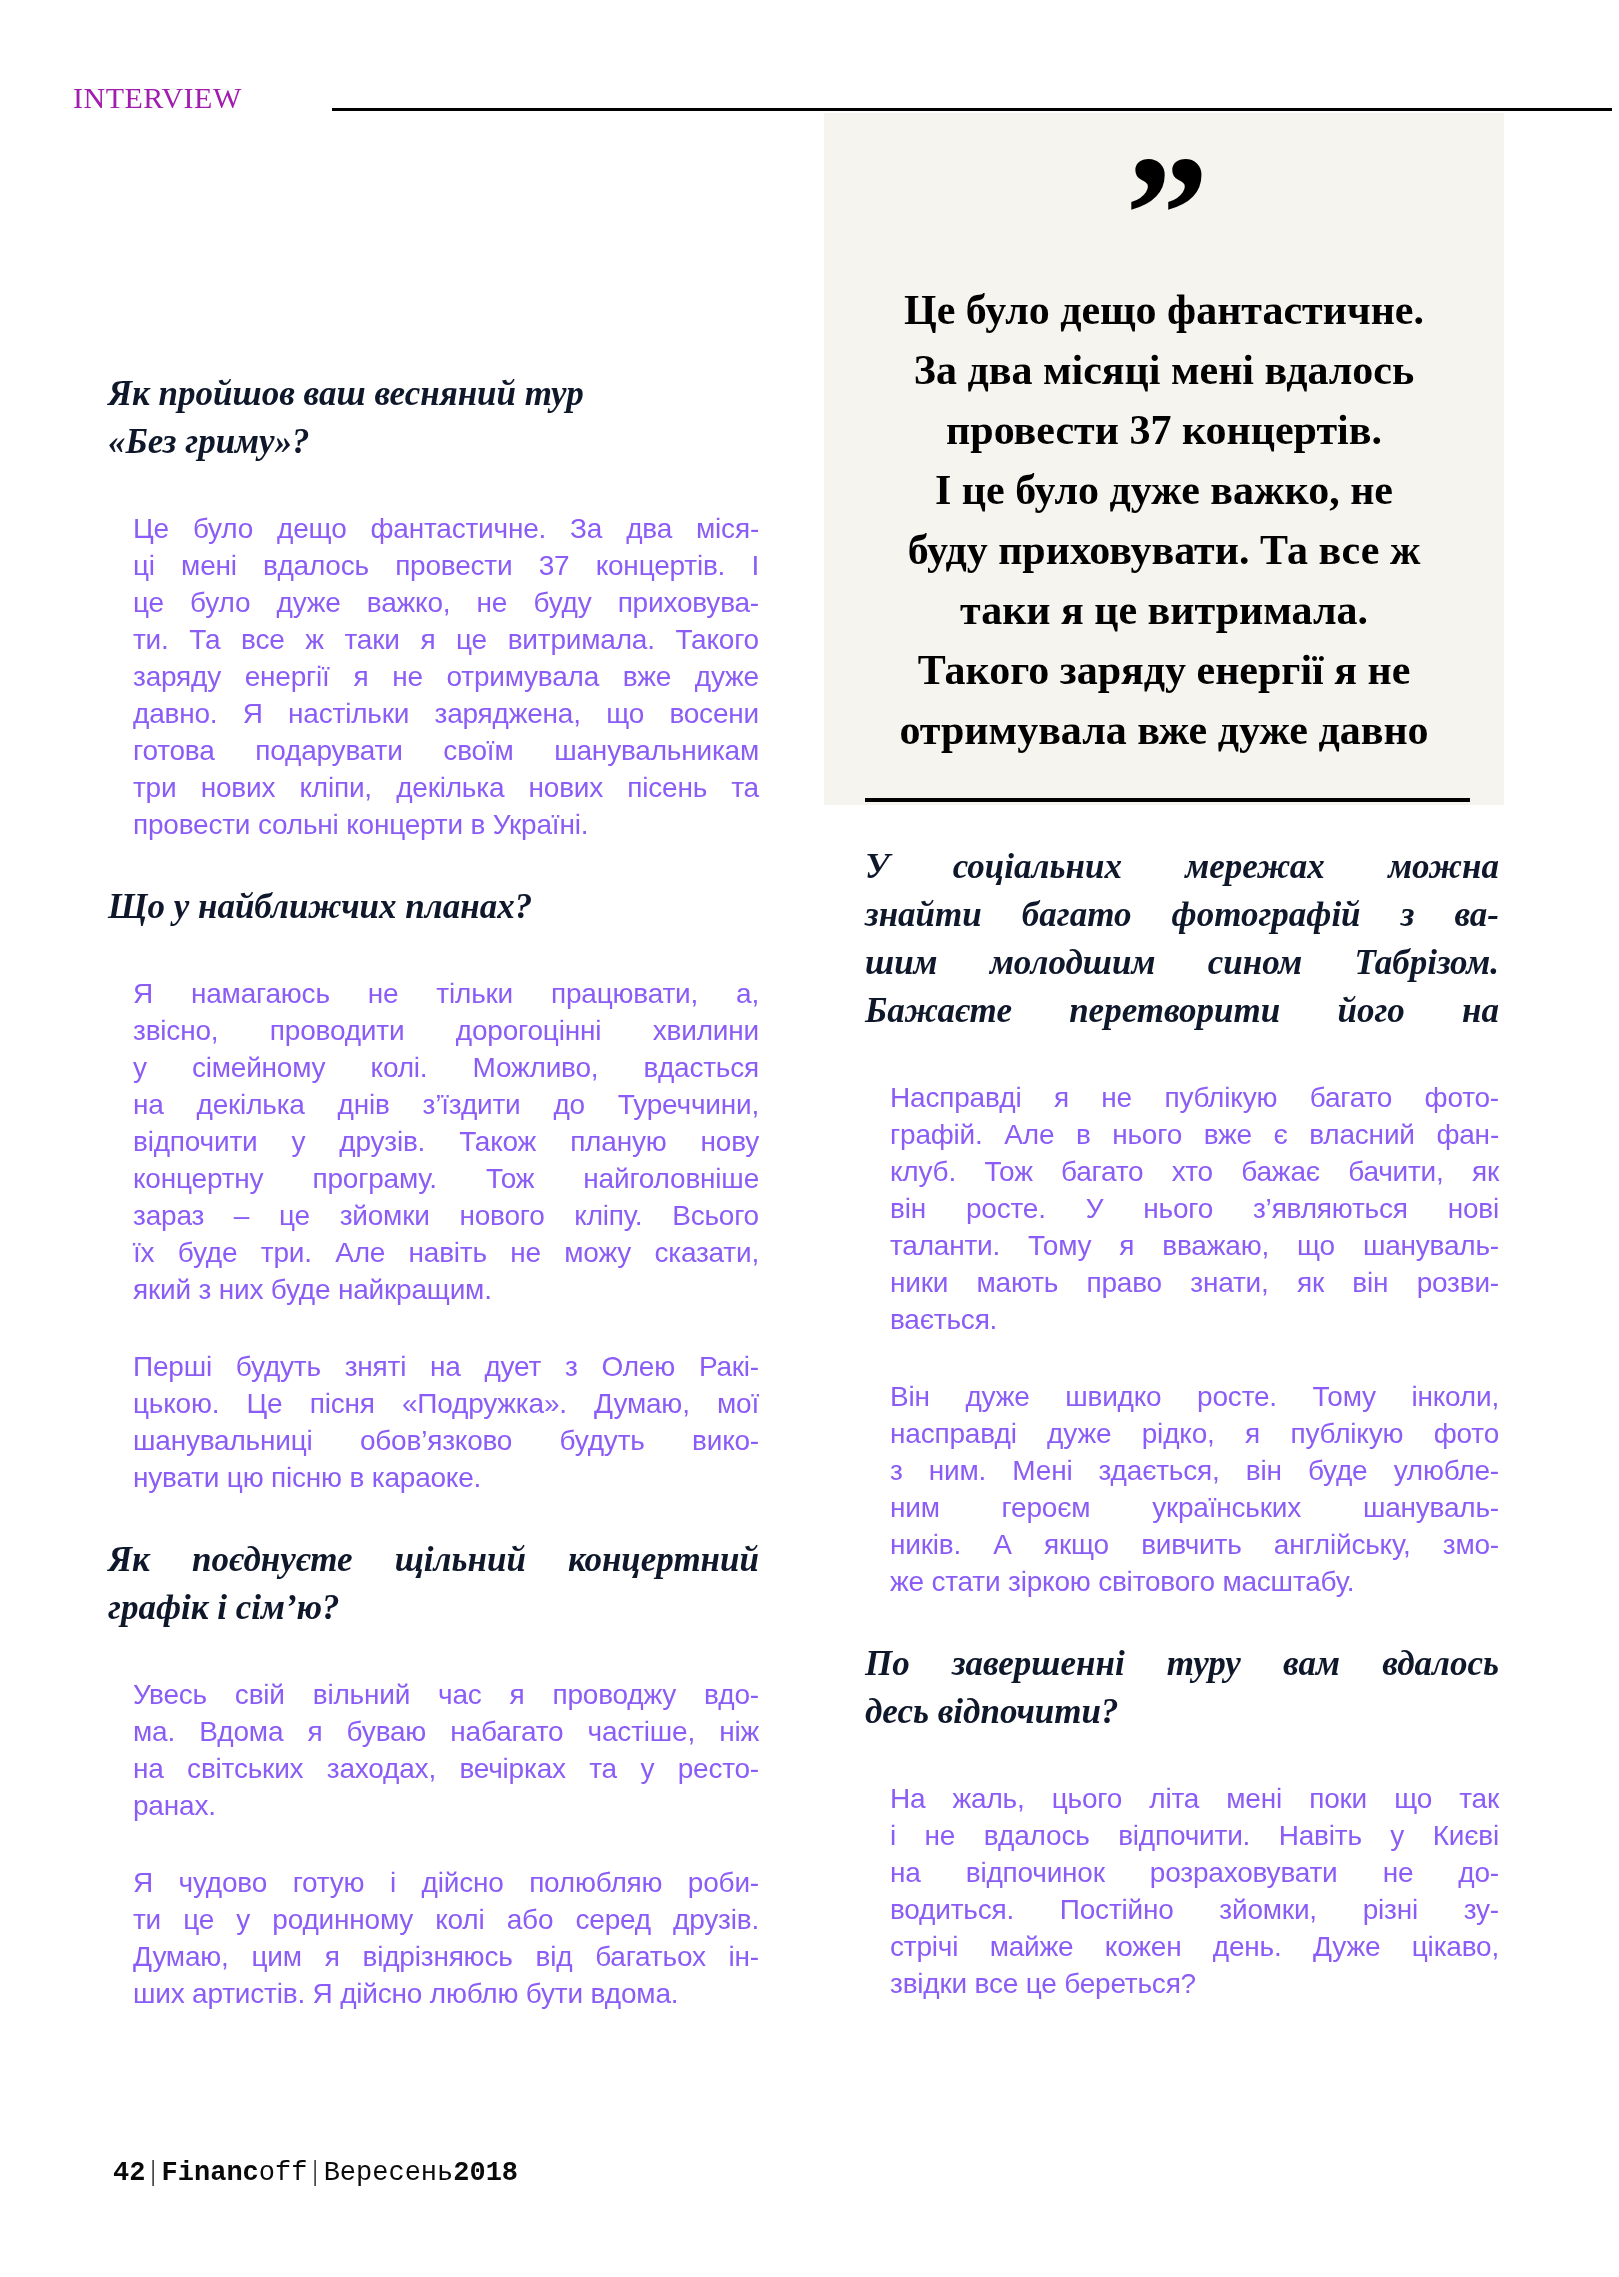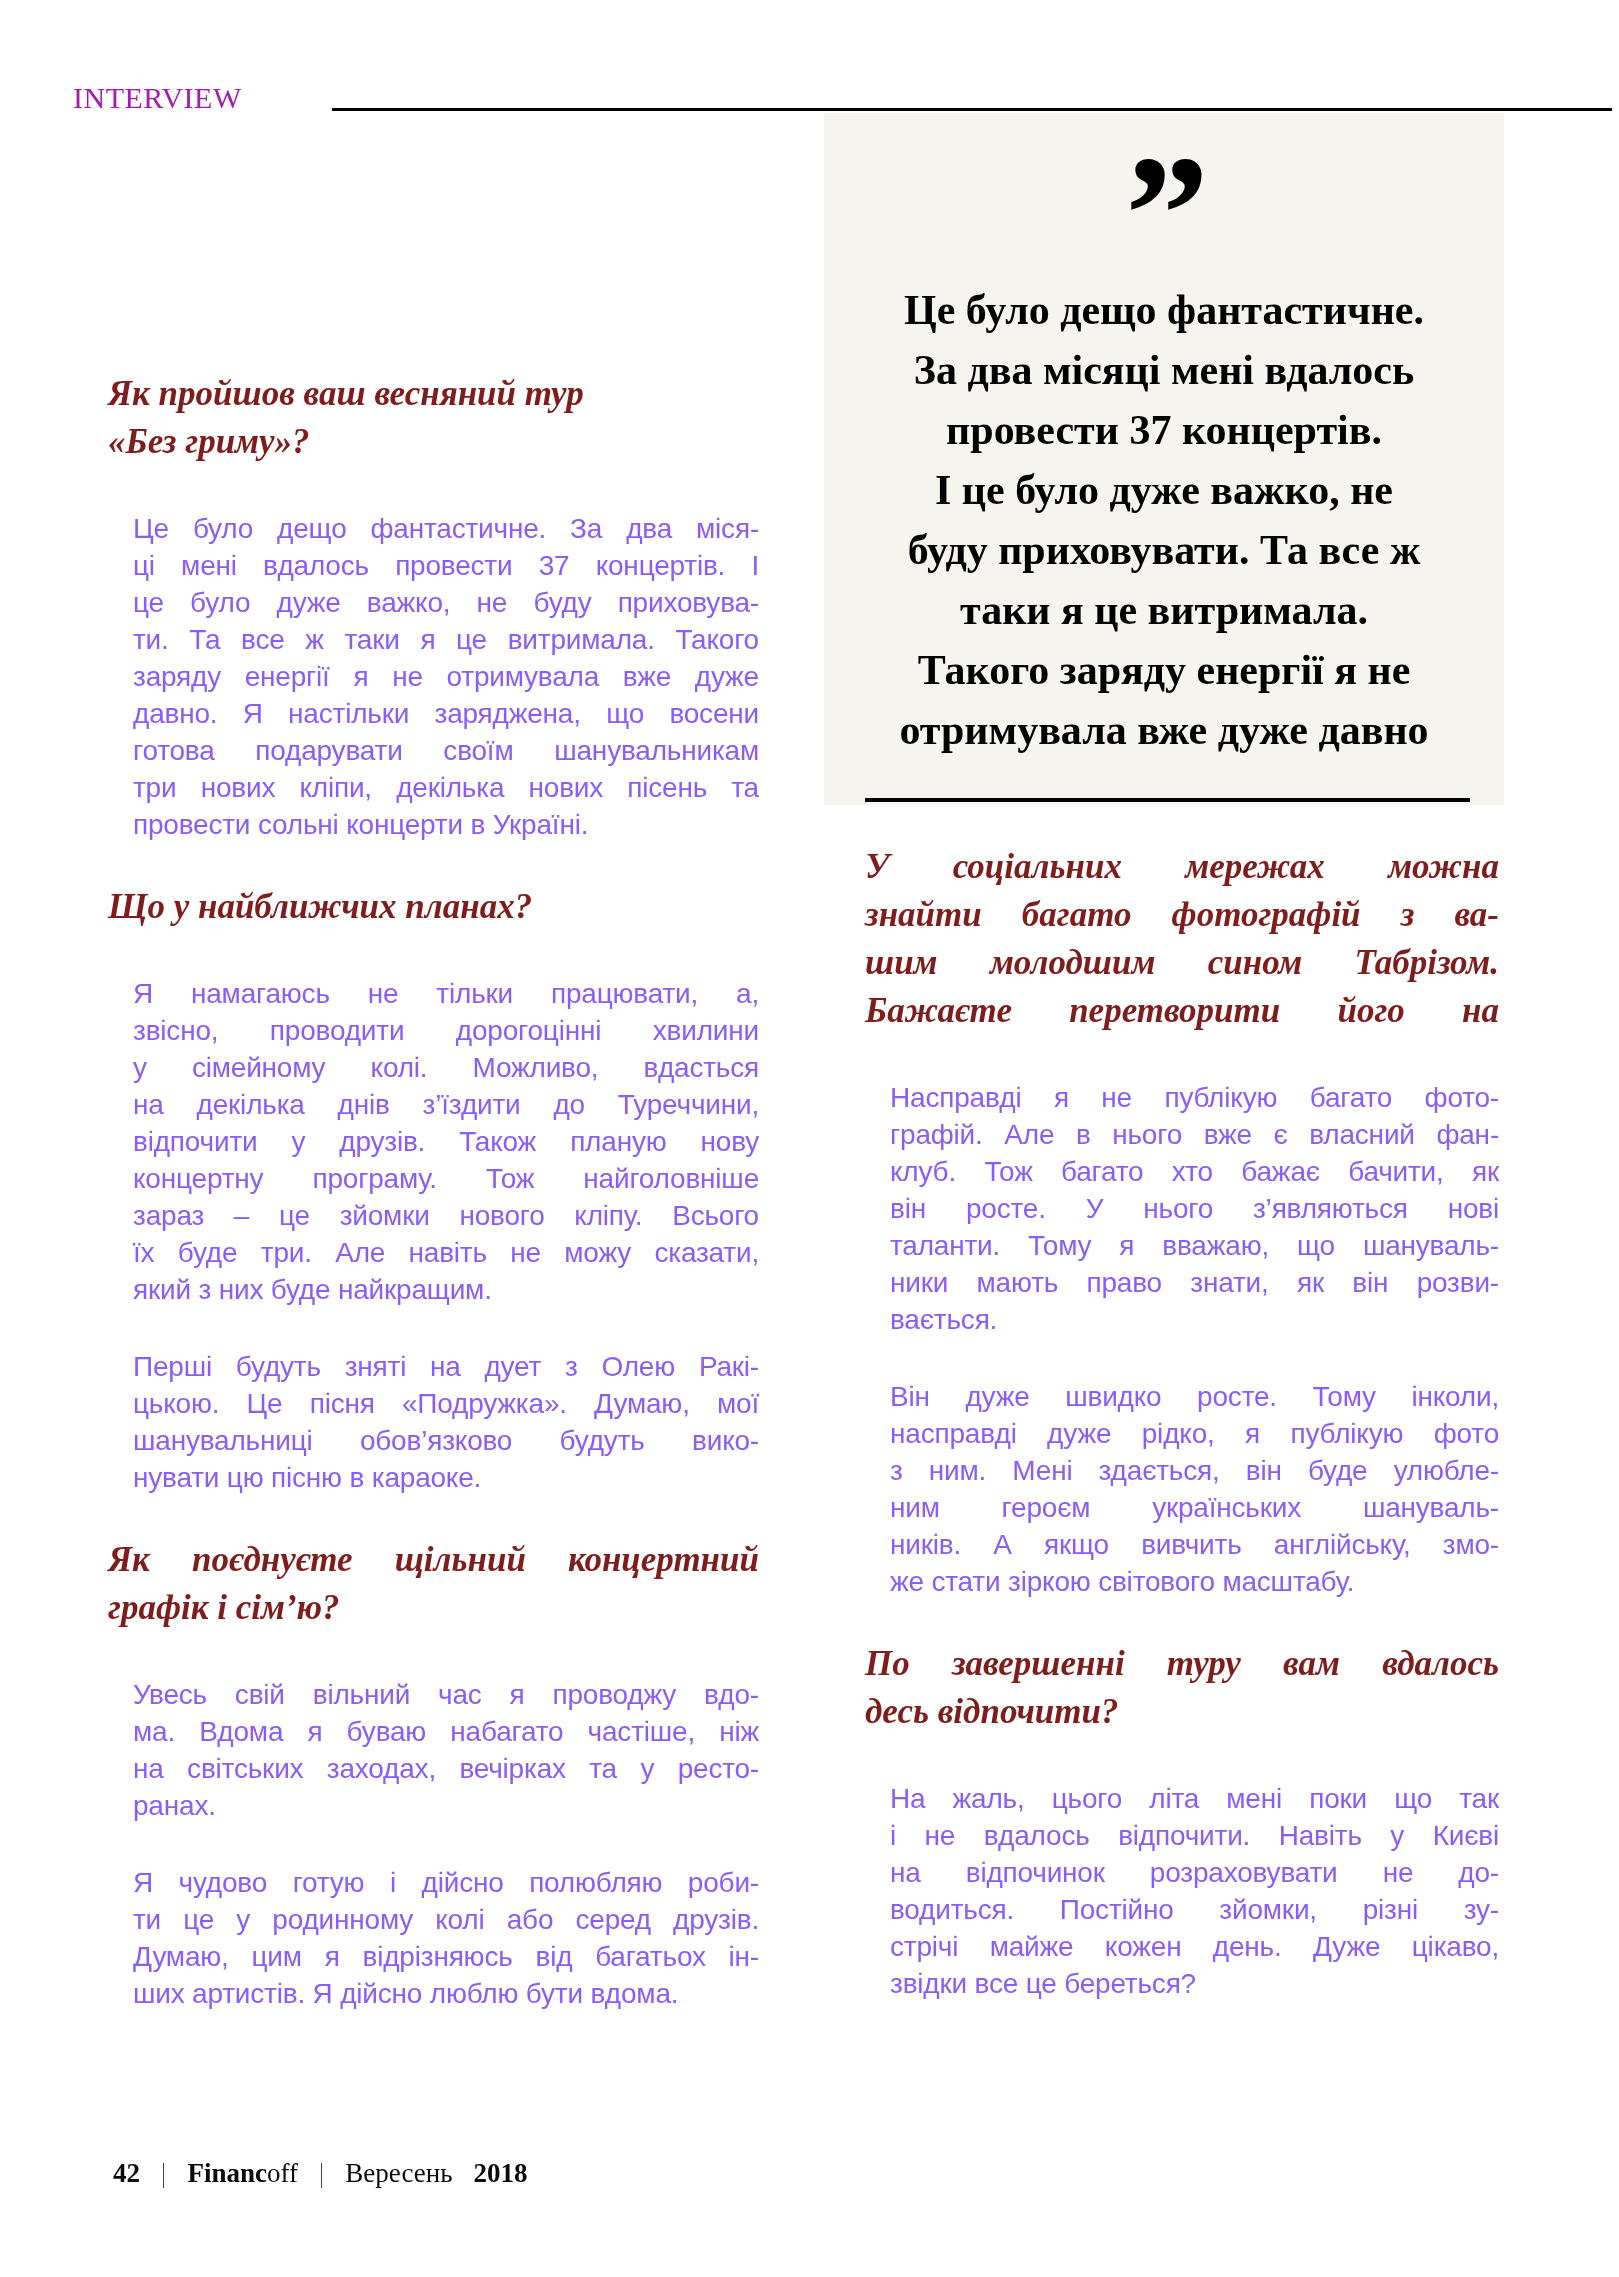--- a/index.html
+++ b/index.html
@@ -59,36 +59,36 @@
   .col-right { left: 865px; top: 843px; width: 634px; }
 
   .block { margin: 0 0 40px 0; }
   .block.question { margin-bottom: 44px; }
   .block:last-child { margin-bottom: 0; }
 
   .question .line {
     font-family: "Liberation Serif", serif;
     font-style: italic; font-weight: bold;
     font-size: 35px; line-height: 48px;
-    color: #7f1d1d;
+    color: #0f172a;
   }
   .answer { margin-left: 25px; }
   .answer .line {
     font-size: 28px; line-height: 37px;
     letter-spacing: -0.2px;
     color: #8b5cf6;
   }
   .line { text-align: left; }
   .line.stretch { text-align: justify; text-align-last: justify; }
 
   
   .footer {
     position: absolute; left: 113px; top: 2158px;
-    display: flex; align-items: baseline; gap: 21px;
-    font-family: Liberation Serif, serif;
+    display: flex; align-items: baseline; gap: 0;
+    font-family: Liberation Mono, monospace;
     font-size: 27px; color: #0a0a0a;
   }
   .footer .bold { font-weight: bold; }
   .footer .sep { font-weight: normal; transform: scaleX(0.6); }
   .brand { display: inline-flex; }
 </style>
 </head>
 <body>
 
 <div>

